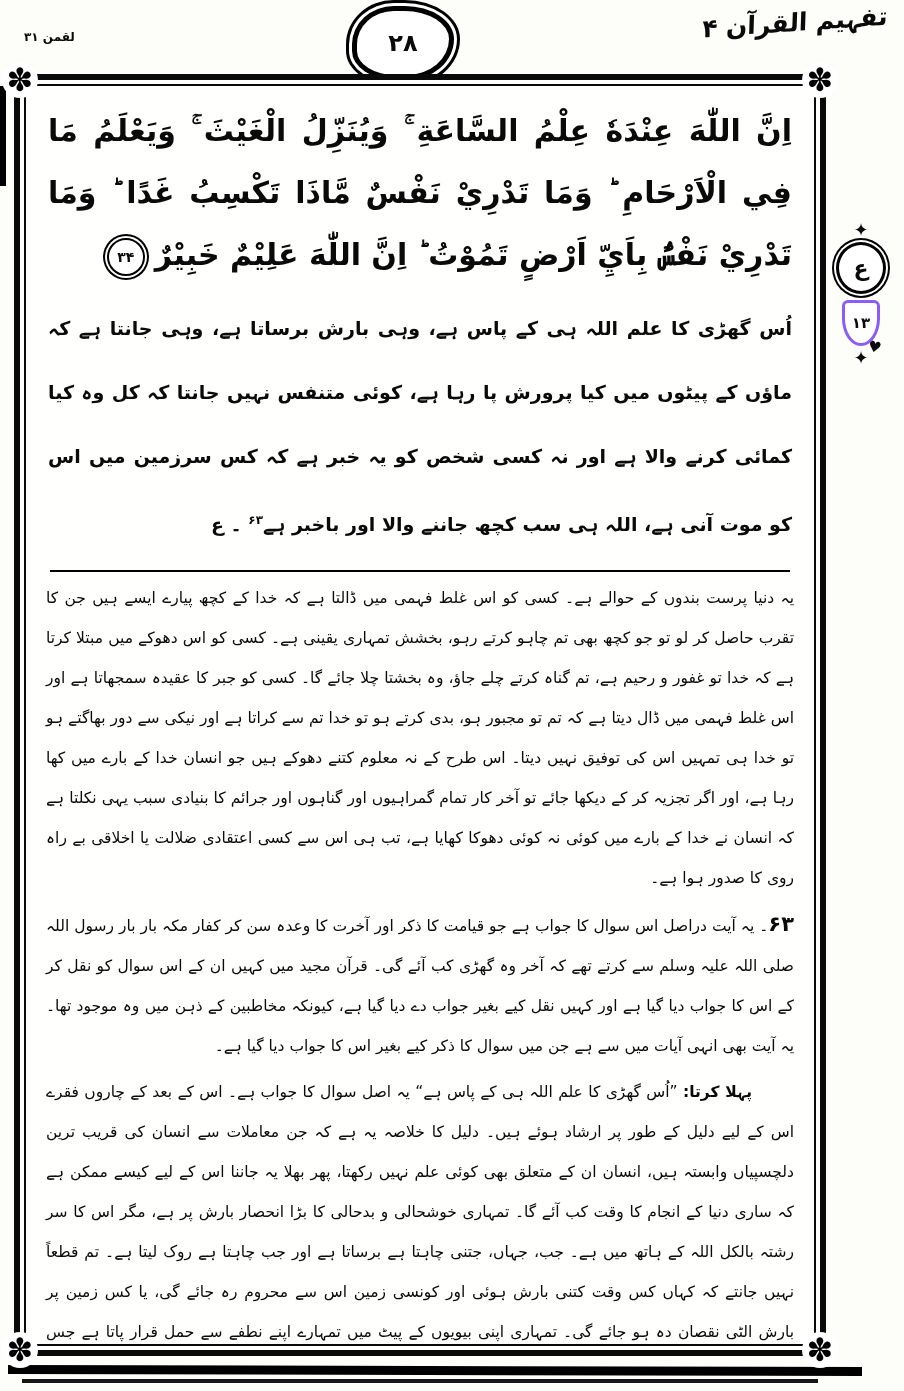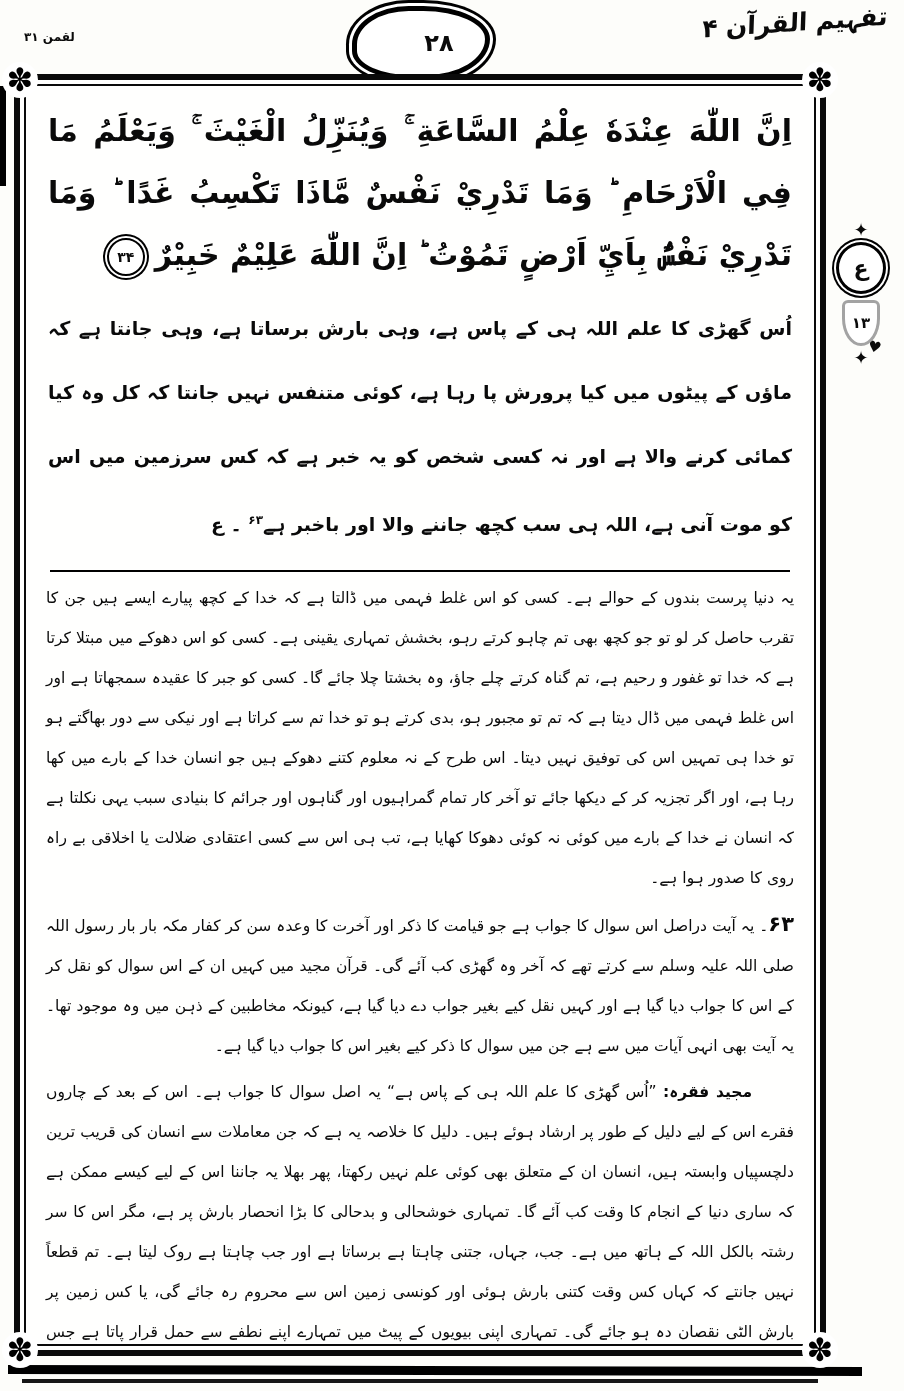--- a/index.html
+++ b/index.html
@@ -18,21 +18,21 @@
     position:absolute;top:8px;right:16px;
     font-size:25px;font-weight:700;transform:rotate(-4deg) skewX(-6deg);
     letter-spacing:1px;white-space:nowrap;
   }
   .page-medallion{
     position:absolute;top:6px;left:352px;width:92px;height:64px;
     border:5px solid #000;
     border-radius:46% 54% 52% 48% / 58% 50% 62% 44%;
     box-shadow:0 0 0 3px #fff,0 0 0 6px #000;
     background:#fff;display:flex;align-items:center;justify-content:center;
-    font-size:24px;font-weight:700;padding-left:36px;
+    font-size:24px;font-weight:700;
   }
   
   .frame{
     position:absolute;left:14px;top:74px;width:812px;height:1282px;
     box-sizing:border-box;border:6px solid #0a0a0a;background:#fffffe;
   }
   .frame-inner{
     position:absolute;inset:4px;border:2px solid #0a0a0a;
     box-sizing:border-box;padding:10px 20px 24px;overflow:hidden;
   }
@@ -52,21 +52,21 @@
     display:flex;flex-direction:column;align-items:center;z-index:2;
   }
   .ruku .finial{font-size:18px;line-height:16px;}
   .ruku-circle{
     width:44px;height:46px;border:3px solid #000;border-radius:50%;
     box-shadow:0 0 0 2px #fff,0 0 0 4px #000;
     display:flex;align-items:center;justify-content:center;
     font-size:22px;font-weight:700;background:#fff;margin:4px 0 6px;
   }
   .ruku-shield{
-    width:32px;height:40px;border:3px solid #a3a3a3;
+    width:32px;height:40px;border:3px solid #8b5cf6;
     border-radius:6px 6px 50% 50%/6px 6px 60% 60%;
     display:flex;align-items:center;justify-content:center;
     font-size:15px;font-weight:700;background:#fff;margin-bottom:4px;
   }
   .ink-smudge{position:absolute;left:868px;top:338px;font-size:15px;transform:rotate(12deg);}
   
   .quran-block{
     font-family:"DejaVu Serif","DejaVu Sans",serif;
     font-size:30px;font-weight:700;line-height:62px;
     text-align:justify;text-align-last:right;margin:4px 2px 2px;
@@ -129,21 +129,21 @@
 
     <hr class="section-divider">
 
     <div class="commentary">
       <p>یہ دنیا پرست بندوں کے حوالے ہے۔ کسی کو اس غلط فہمی میں ڈالتا ہے کہ خدا کے کچھ پیارے ایسے ہیں جن کا تقرب حاصل کر لو تو جو کچھ بھی تم چاہو کرتے رہو، بخشش تمہاری یقینی ہے۔ کسی کو اس دھوکے میں مبتلا کرتا ہے کہ خدا تو غفور و رحیم ہے، تم گناہ کرتے چلے جاؤ، وہ بخشتا چلا جائے گا۔ کسی کو جبر کا عقیدہ سمجھاتا ہے اور اس غلط فہمی میں ڈال دیتا ہے کہ تم تو مجبور ہو، بدی کرتے ہو تو خدا تم سے کراتا ہے اور نیکی سے دور بھاگتے ہو تو خدا ہی تمہیں اس کی توفیق نہیں دیتا۔ اس طرح کے نہ معلوم کتنے دھوکے ہیں جو انسان خدا کے بارے میں کھا رہا ہے، اور اگر تجزیہ کر کے دیکھا جائے تو آخر کار تمام گمراہیوں اور گناہوں اور جرائم کا بنیادی سبب یہی نکلتا ہے کہ انسان نے خدا کے بارے میں کوئی نہ کوئی دھوکا کھایا ہے، تب ہی اس سے کسی اعتقادی ضلالت یا اخلاقی بے راہ روی کا صدور ہوا ہے۔</p>
       <p>
         <span class="fn-marker">۶۳</span><span>۔</span>
         <span>یہ آیت دراصل اس سوال کا جواب ہے جو قیامت کا ذکر اور آخرت کا وعدہ سن کر کفار مکہ بار بار رسول اللہ صلی اللہ علیہ وسلم سے کرتے تھے کہ آخر وہ گھڑی کب آئے گی۔ قرآن مجید میں کہیں ان کے اس سوال کو نقل کر کے اس کا جواب دیا گیا ہے اور کہیں نقل کیے بغیر جواب دے دیا گیا ہے، کیونکہ مخاطبین کے ذہن میں وہ موجود تھا۔ یہ آیت بھی انہی آیات میں سے ہے جن میں سوال کا ذکر کیے بغیر اس کا جواب دیا گیا ہے۔</span>
       </p>
       <p class="indent">
-        <span class="lead">مجید فقرہ:</span>
+        <span class="lead">پہلا کرتا:</span>
         <span>”اُس گھڑی کا علم اللہ ہی کے پاس ہے“ یہ اصل سوال کا جواب ہے۔ اس کے بعد کے چاروں فقرے اس کے لیے دلیل کے طور پر ارشاد ہوئے ہیں۔ دلیل کا خلاصہ یہ ہے کہ جن معاملات سے انسان کی قریب ترین دلچسپیاں وابستہ ہیں، انسان ان کے متعلق بھی کوئی علم نہیں رکھتا، پھر بھلا یہ جاننا اس کے لیے کیسے ممکن ہے کہ ساری دنیا کے انجام کا وقت کب آئے گا۔ تمہاری خوشحالی و بدحالی کا بڑا انحصار بارش پر ہے، مگر اس کا سر رشتہ بالکل اللہ کے ہاتھ میں ہے۔ جب، جہاں، جتنی چاہتا ہے برساتا ہے اور جب چاہتا ہے روک لیتا ہے۔ تم قطعاً نہیں جانتے کہ کہاں کس وقت کتنی بارش ہوئی اور کونسی زمین اس سے محروم رہ جائے گی، یا کس زمین پر بارش الٹی نقصان دہ ہو جائے گی۔ تمہاری اپنی بیویوں کے پیٹ میں تمہارے اپنے نطفے سے حمل قرار پاتا ہے جس سے تمہاری نسل کا مستقبل وابستہ ہوتا ہے۔ مگر تم نہیں جانتے کہ کیا چیز اس پیٹ میں پرورش پا رہی ہے اور کس شکل میں کن بھلائیوں یا برائیوں کو لیے ہوئے وہ برآمد ہو گی۔ تم کو یہ تک پتہ نہیں ہے کہ کل تمہارے ساتھ کیا کچھ پیش آنا ہے۔</span>
       </p>
     </div>
 
   </div>
 </div>
 
 <div class="artifact-left"></div>
 <div class="artifact-bottom1"></div>
 <div class="artifact-bottom2"></div>

